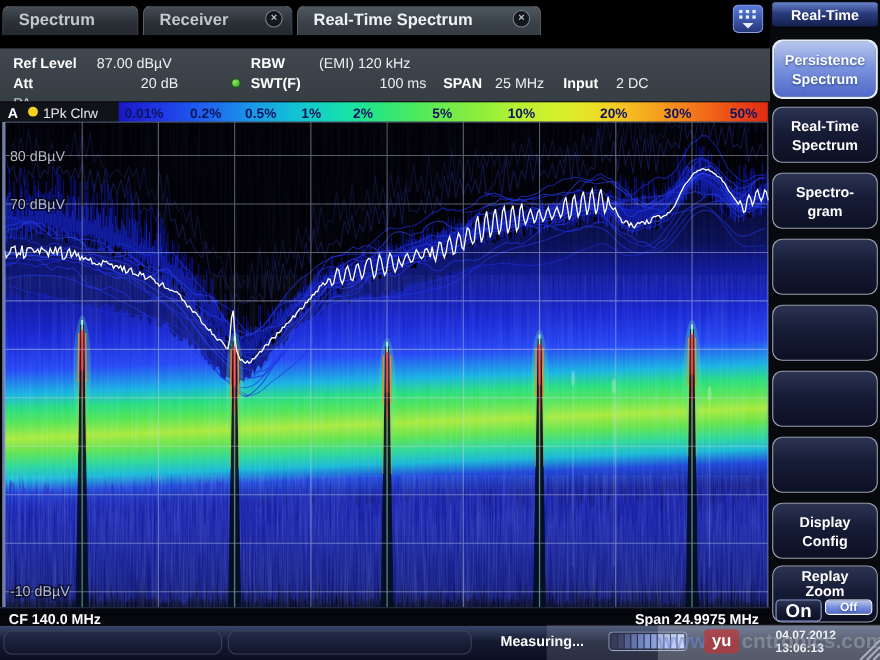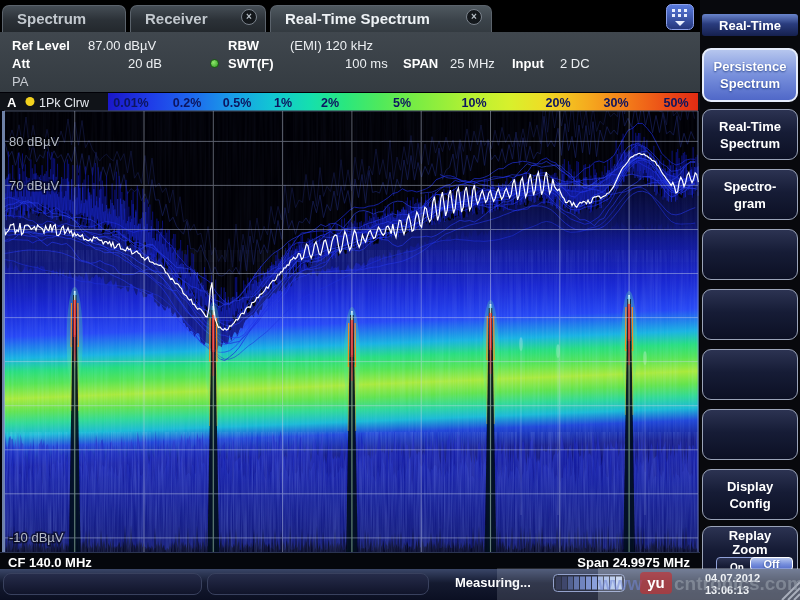--- a/index.html
+++ b/index.html
@@ -4,28 +4,28 @@
 body { width:800px; height:600px; background:#000; font-family:"Liberation Sans",sans-serif; position:relative; overflow:hidden; }
 .abs { position:absolute; }
 
 #tabstrip { left:0; top:0; width:700px; height:32px; background:#000; }
 .tab { position:absolute; top:5px; height:27px; border-radius:7px 7px 0 0; border:1px solid #5b636c; border-bottom:none;
   background:linear-gradient(#454d55,#2b3137 55%,#23282d); color:#c2c8ce; font-weight:bold; font-size:15px; line-height:26px; padding-left:14px; }
 .tab.active { background:linear-gradient(#4f585f,#3b434a 55%,#343b41); color:#eef2f5; }
 .xbtn { position:absolute; top:5px; width:16px; height:16px; border-radius:50%; background:#14181c; border:1.5px solid #7a828c;
   color:#b8c0c8; font-size:10px; font-weight:bold; text-align:center; line-height:13px; }
 
-#settings { left:0; top:32px; width:700px; height:60px; background:linear-gradient(#40474e,#343b41); color:#eceff2; font-size:13px; }
+#settings { left:0; top:44px; width:700px; height:60px; background:linear-gradient(#40474e,#343b41); color:#eceff2; font-size:13px; }
 #settings .lbl { font-weight:bold; color:#fff; }
 #settings span { position:absolute; white-space:nowrap; }
 
 #sidebar { left:700px; top:0; width:100px; height:569px; background:#08090d; }
 .sbtn { position:absolute; left:2px; width:96px; border-radius:9px; border:1.5px solid #9aa3b8;
   background:linear-gradient(#2c3352,#161c36 45%,#0c1024); color:#fff; font-weight:bold; font-size:13px;
-  text-align:center; display:flex; align-items:center; justify-content:center; flex-direction:column; line-height:17px;margin-top:12px; }
+  text-align:center; display:flex; align-items:center; justify-content:center; flex-direction:column; line-height:17px; }
 .sbtn.lit { background:linear-gradient(#b6c6ee,#7890dc 50%,#5068c8); border:2px solid #e6edfc; text-shadow:0 1px 2px #23408a; }
 
 #cfbar { left:0; top:552px; width:700px; height:17px; background:#05070c; color:#fff; font-size:13px; font-weight:bold; border-top:1px solid #2a3350; }
 #statusbar { left:0; top:569px; width:800px; height:31px; background:linear-gradient(#3a4668,#141a30 45%,#0b0f22); }
 .seg { position:absolute; top:4px; height:22px; border-radius:8px; background:linear-gradient(#262c4a,#10142a); border:1px solid #39415e; }
 #wmbox1 { left:497px; top:568px; width:303px; height:32px; background:rgba(210,218,228,0.16); z-index:28; }
 #wmbox2 { left:598px; top:568px; width:202px; height:32px; background:rgba(215,222,230,0.25); z-index:28; }
 .wmtext { z-index:31; font-weight:bold; }
 </style></head><body>
 
@@ -355,21 +355,21 @@
   <div class="sbtn" style="top:2px; height:22px; border-radius:3px; border:none; background:linear-gradient(#6a85cc,#2a3c7e 45%,#15204e); font-size:13px;">Real-Time</div>
   <div class="sbtn lit" style="top:36px; height:54px;">Persistence<br>Spectrum</div>
   <div class="sbtn" style="top:97px; height:51px;">Real-Time<br>Spectrum</div>
   <div class="sbtn" style="top:157px; height:51px;">Spectro-<br>gram</div>
   <div class="sbtn" style="top:217px; height:51px;"></div>
   <div class="sbtn" style="top:277px; height:51px;"></div>
   <div class="sbtn" style="top:337px; height:51px;"></div>
   <div class="sbtn" style="top:397px; height:51px;"></div>
   <div class="sbtn" style="top:457px; height:51px;">Display<br>Config</div>
   <div class="sbtn" style="top:514px; height:52px; justify-content:flex-start; padding-top:2px; line-height:14px;">Replay<br>Zoom</div>
-  <div class="sbtn" style="top:545px; left:16px; width:42px; height:20px; border-radius:4px; font-size:10px; border:1px solid #8fa0d8;">On</div>
+  <div class="sbtn" style="top:545px; left:5px; width:42px; height:20px; border-radius:4px; font-size:17px; border:1px solid #8fa0d8;">On</div>
   <div class="sbtn lit" style="top:545px; left:50px; width:43px; height:14px; border-radius:4px; font-size:11px; border:1px solid #fff;">Off</div>
 </div>
 
 <div class="abs" id="cfbar">
   <span class="abs" style="left:8px; top:2px;">CF 140.0 MHz</span>
   <span class="abs" style="right:10px; top:2px;">Span 24.9975 MHz</span>
 </div>
 
 <div class="abs" id="statusbar">
   <div class="seg" style="left:3px; width:199px;"></div>

